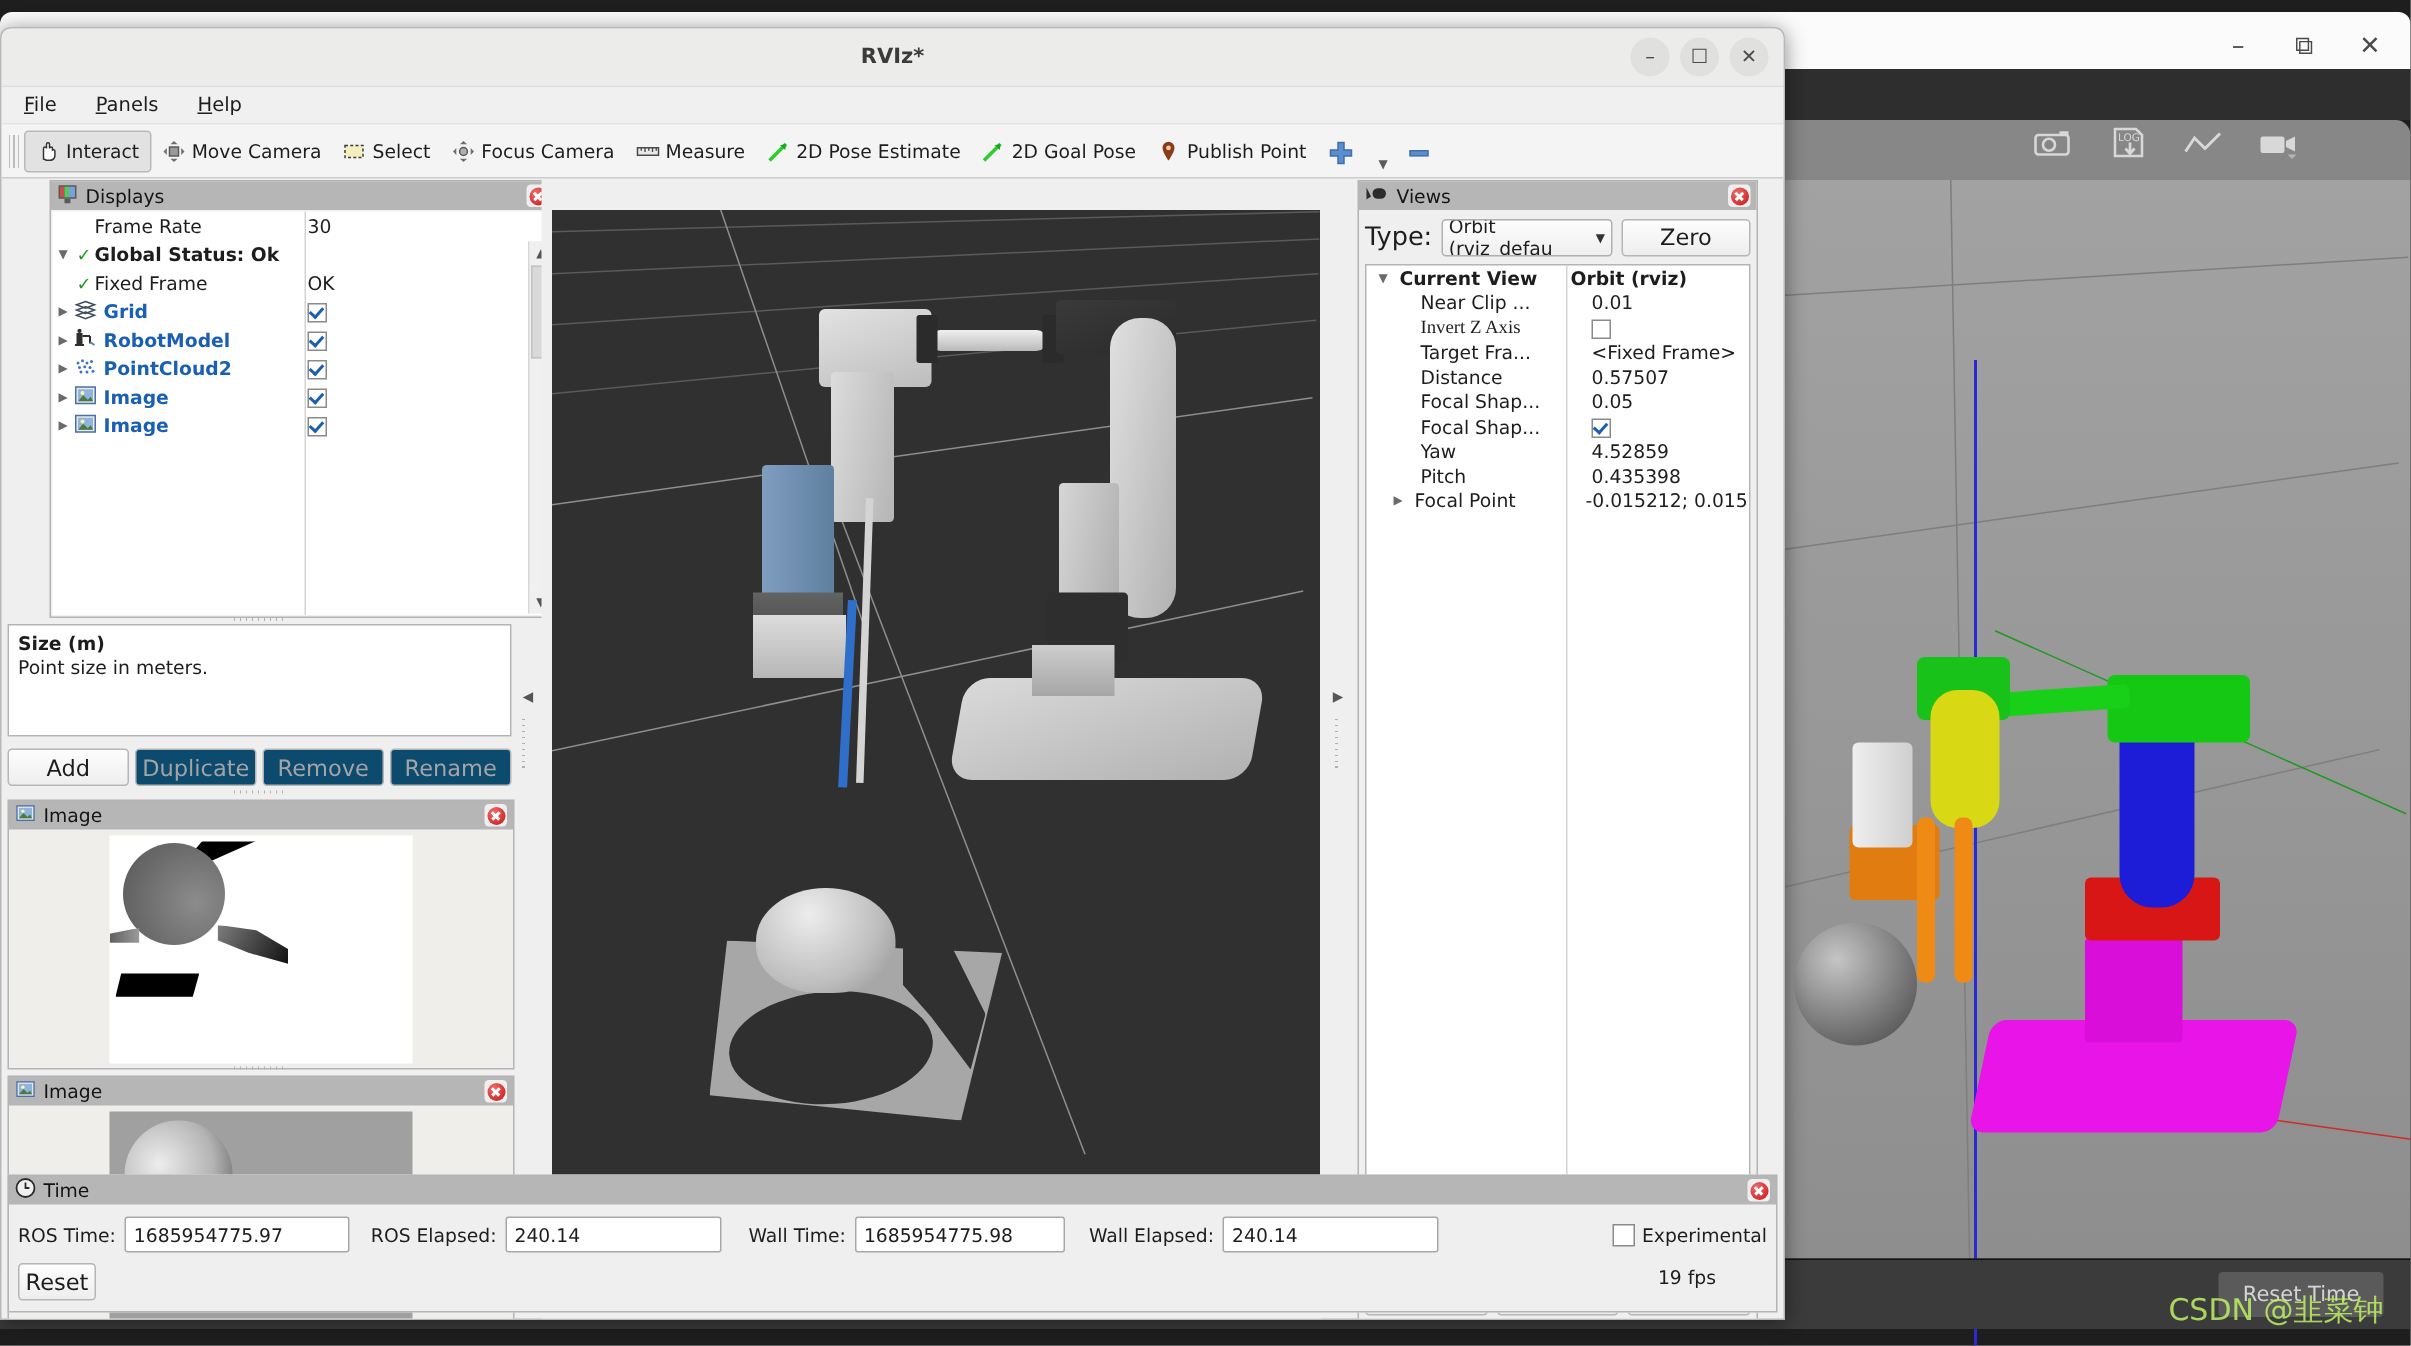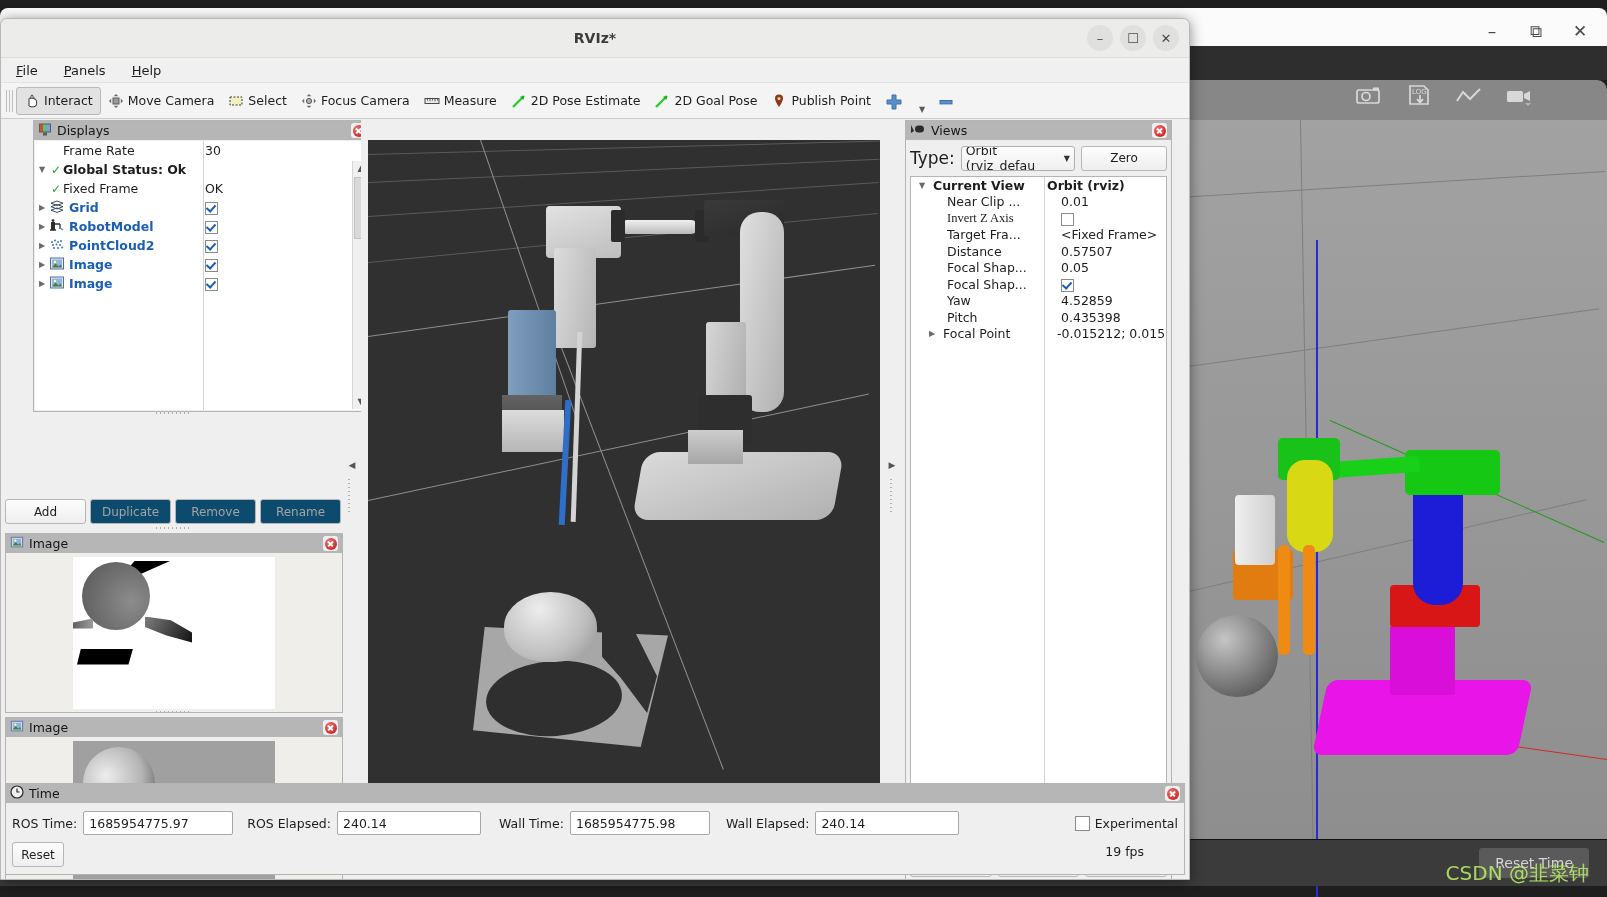--- a/index.html
+++ b/index.html
@@ -92,21 +92,21 @@
   .vsb{position:absolute;right:1px;top:20px;bottom:1px;width:15px;background:#f0f0f0;border-left:1px solid #d6d6d6;}
   .vsb .arrow{height:15px;display:flex;align-items:center;justify-content:center;font-size:8px;color:#555;background:#f0f0f0;}
   .vsb .arrow.bot{position:absolute;bottom:0;left:0;right:0;}
   .vsb .thumb{position:absolute;left:1px;right:1px;top:16px;height:60px;background:#d9d9d9;border:1px solid #c2c2c2;}
 
   #desc-box{position:absolute;left:4px;top:300px;width:336px;height:75px;background:#fff;border:1px solid #b4b4b4;padding:4px 6px;box-sizing:border-box;}
   #desc-title{font-weight:bold;font-size:12.5px;}
   #desc-text{font-size:12.5px;margin-top:1px;}
   #disp-buttons{position:absolute;left:4px;top:383px;width:336px;display:flex;gap:4px;}
   .btn{height:23px;flex:1;border:1px solid #b6b6b6;border-radius:3px;background:linear-gradient(#fdfdfd,#eeeeee);
-    font-size:12px;display:flex;align-items:center;justify-content:center;color:#1d1d1d;}
+    font-size:15px;display:flex;align-items:center;justify-content:center;color:#1d1d1d;}
   .btn.disabled{color:#a4a4a4;background:#0c4a6e;}
 
   
   #image-panel-1{left:4px;top:417px;width:336px;height:178px;}
   #image-panel-2{left:4px;top:601px;width:336px;height:178px;}
   .image-body{position:absolute;left:1px;top:20px;right:1px;bottom:1px;background:#efeeea;
     display:flex;align-items:center;justify-content:center;overflow:hidden;}
   .img-canvas{width:202px;height:152px;position:relative;overflow:hidden;}
 
   .sphere-gray{position:absolute;border-radius:50%;}
@@ -474,20 +474,24 @@
           <div class="thumb"></div>
           <div class="arrow bot">▼</div>
         </div>
       </div>
     </div>
 
     <div class="splitter-h" style="left:4px;top:294px;width:336px;">
         <i></i>
       </div>
 
+    <div id="desc-box">
+      <div id="desc-title">Size (m)</div>
+      <div id="desc-text">Point size in meters.</div>
+    </div>
 
     <div id="disp-buttons">
       <div class="btn">Add</div>
       <div class="btn disabled">Duplicate</div>
       <div class="btn disabled">Remove</div>
       <div class="btn disabled">Rename</div>
     </div>
 
     <div class="splitter-h" style="left:4px;top:409px;width:336px;">
         <i></i>

